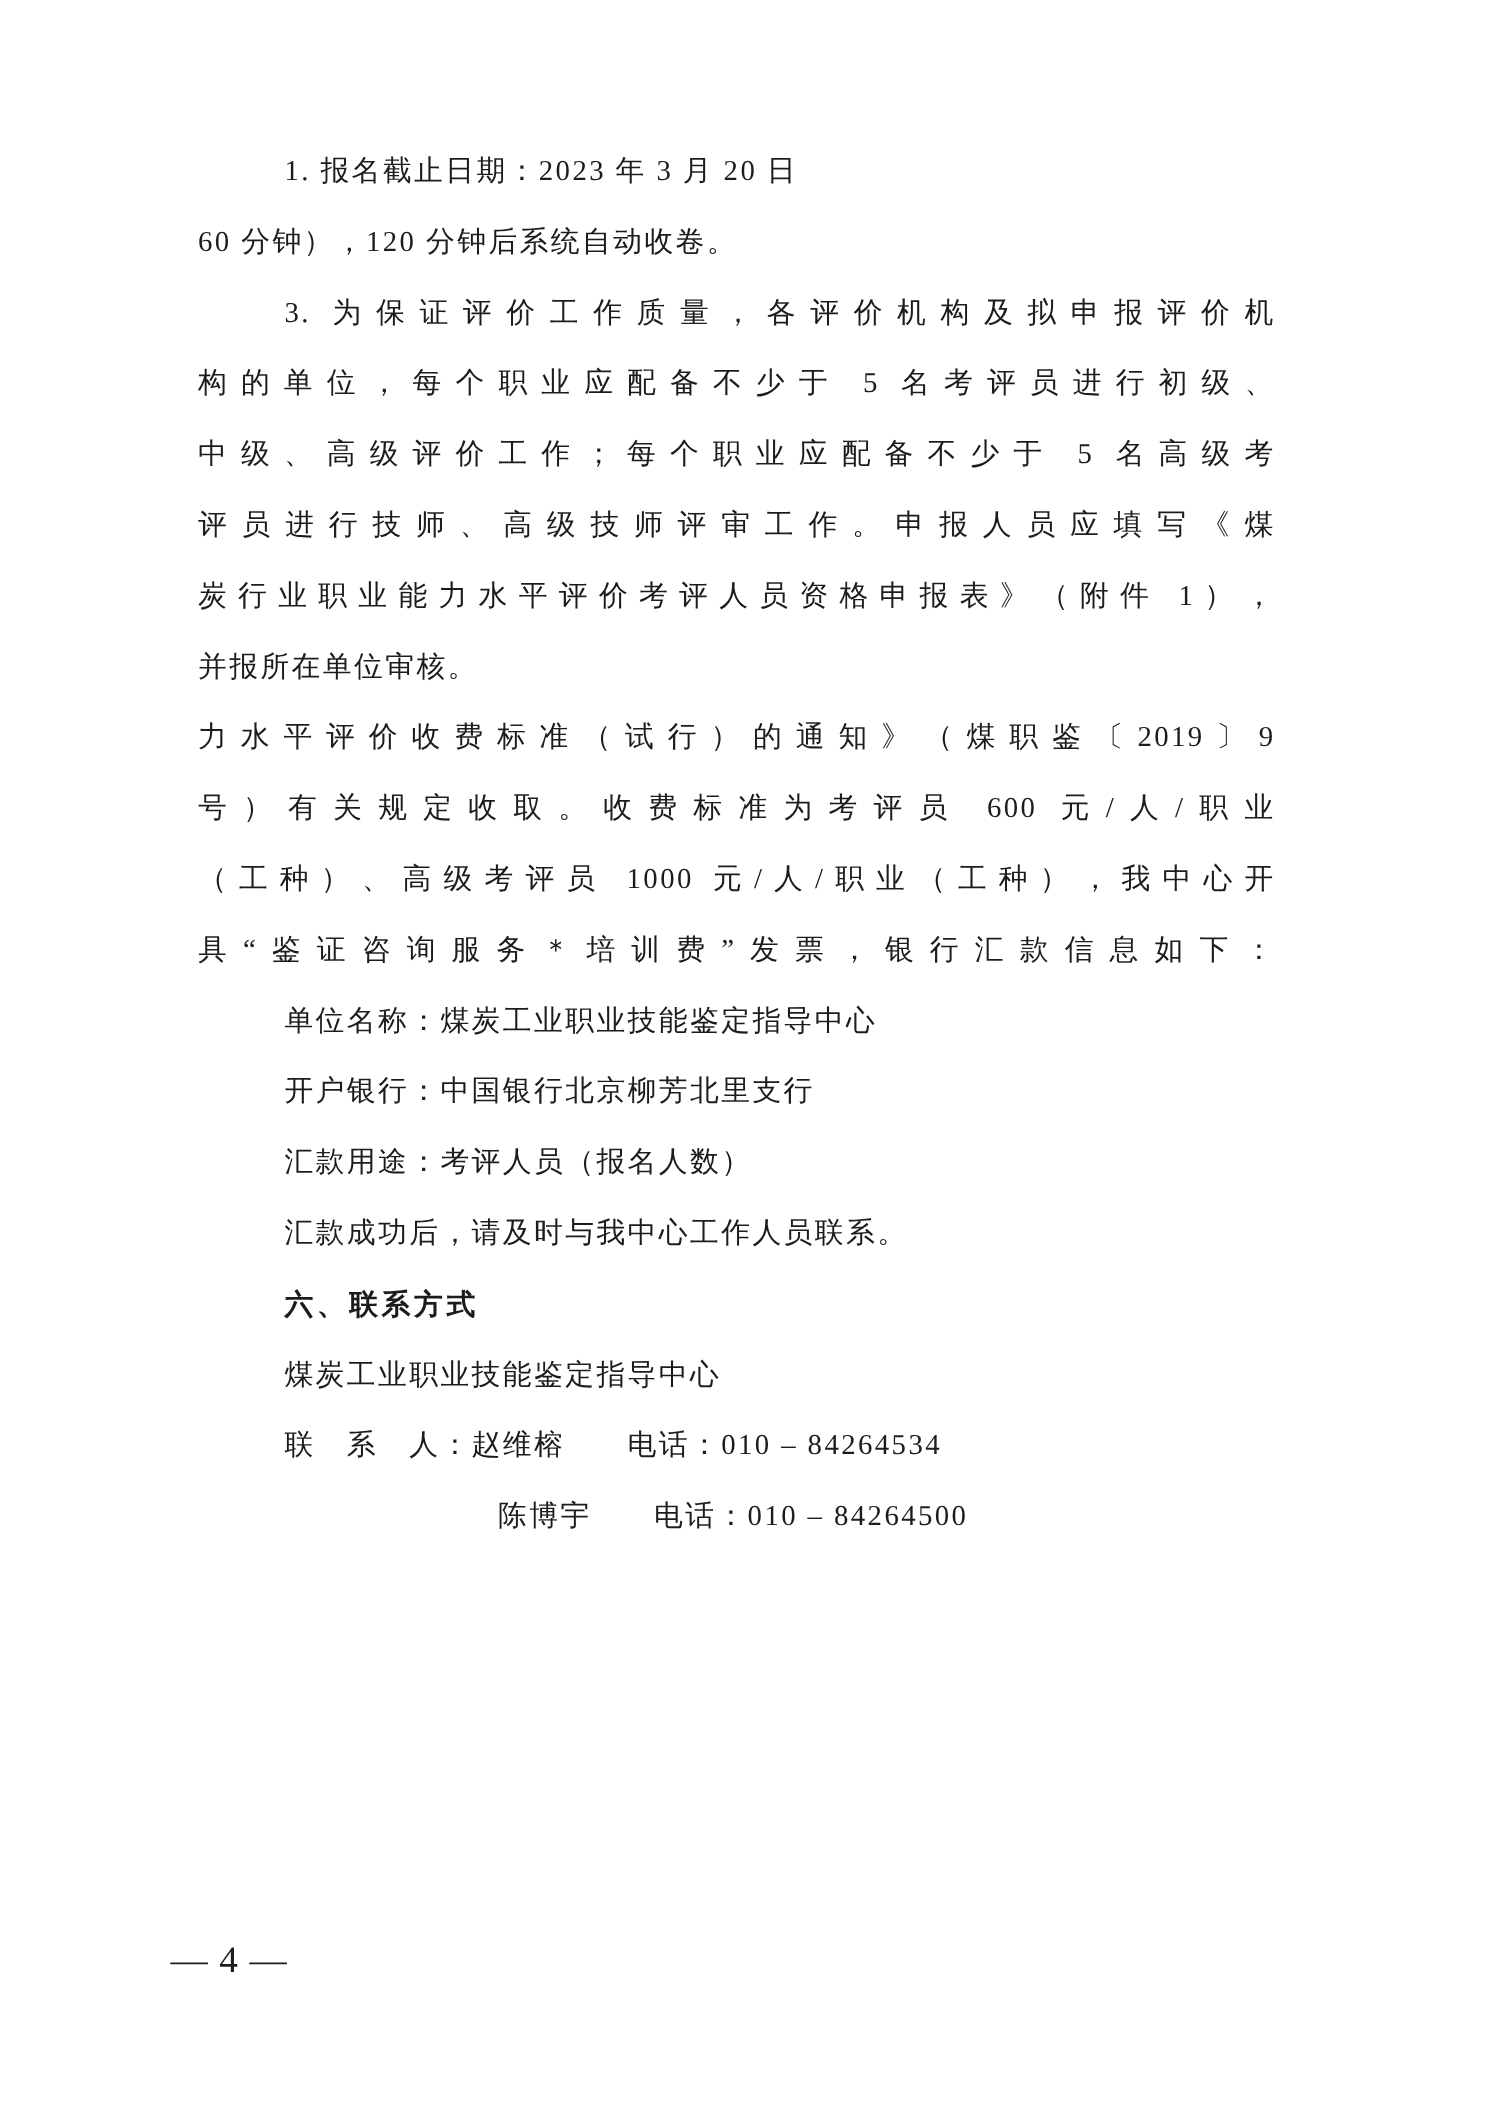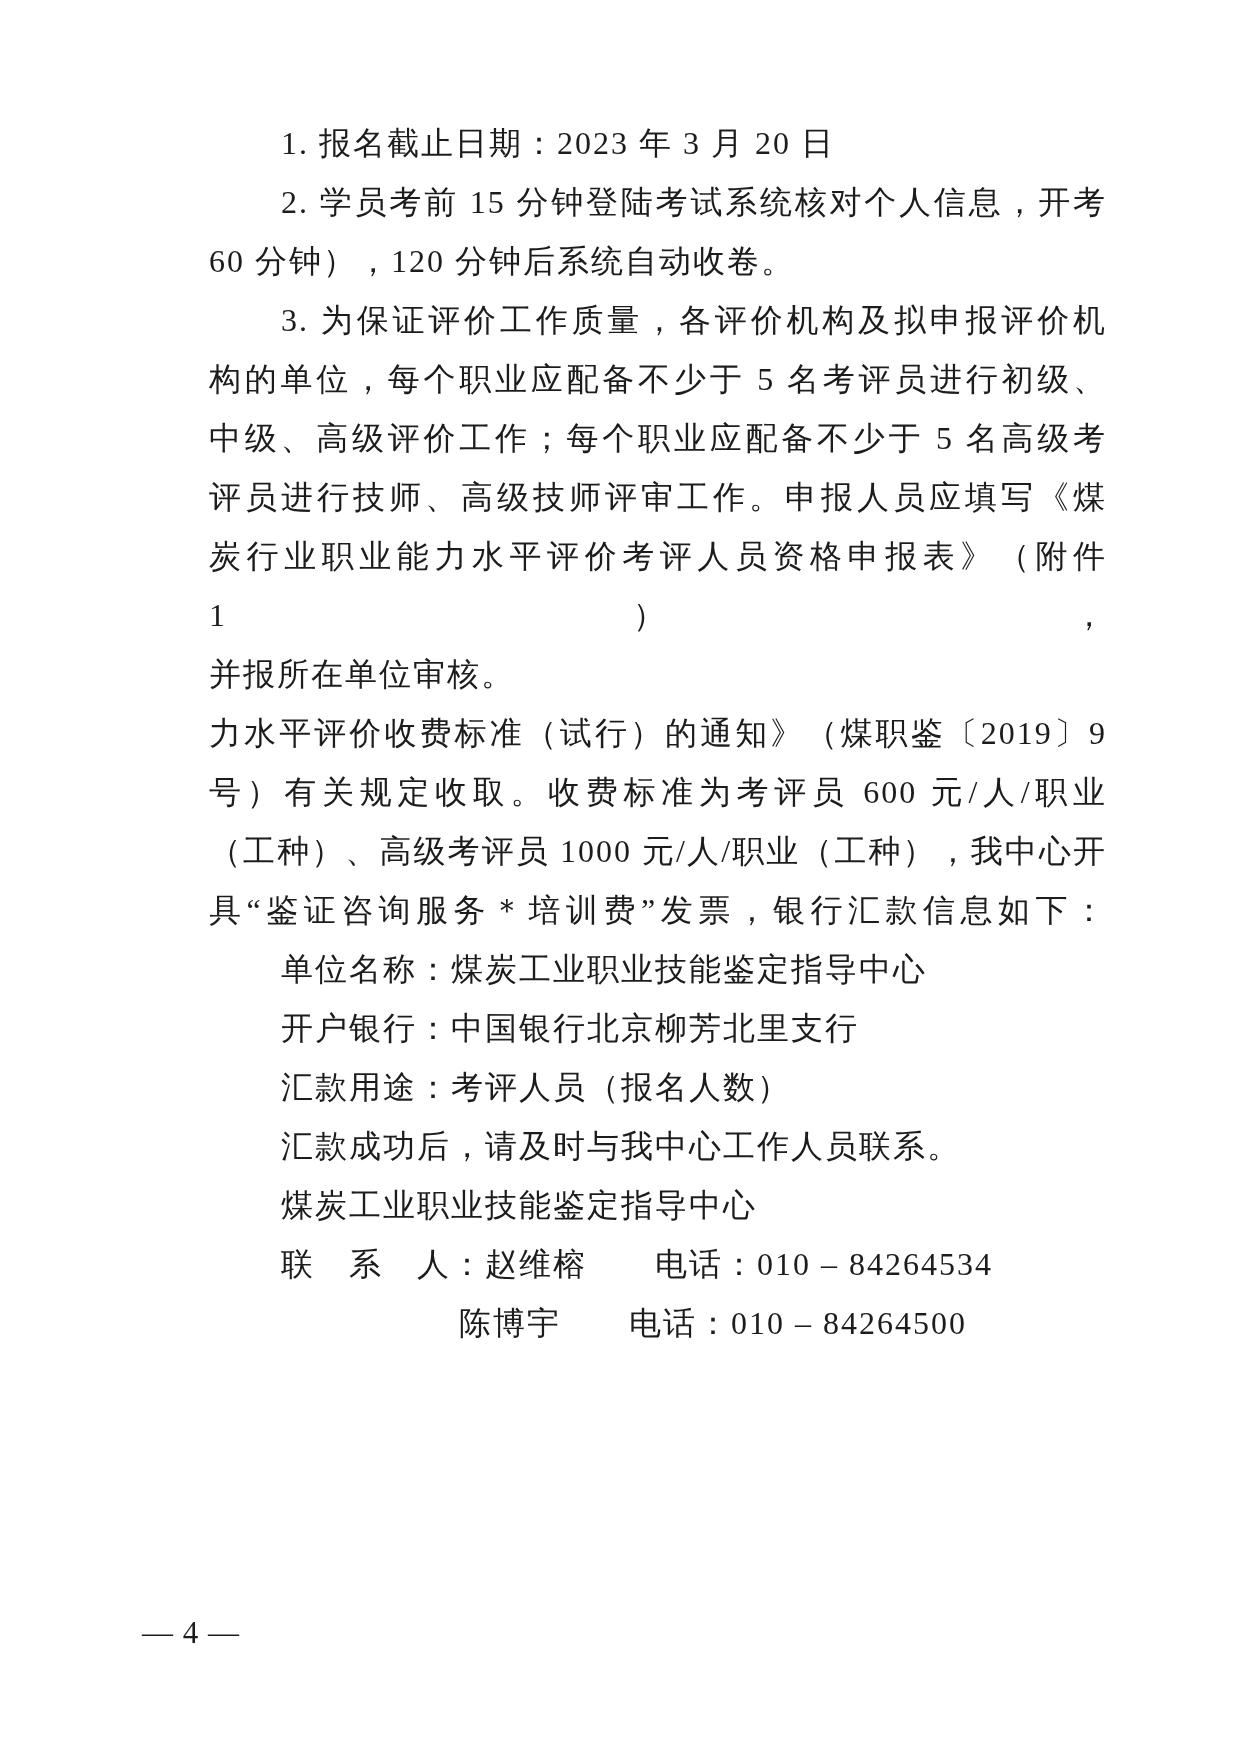--- a/index.html
+++ b/index.html
@@ -14,24 +14,23 @@
     background: #ffffff;
     overflow: hidden;
     font-family: "Liberation Serif", "DejaVu Serif", serif;
     color: #1c1c1c;
   }
   .doc {
     position: absolute;
     left: 165px;
     top: 114px;
     width: 898px;
-    font-size: 32px;
+    font-size: 24px;
     line-height: 59px;
     letter-spacing: 2px;
-    margin-left: 44px;
   }
   .line {
     white-space: pre-wrap;
     min-height: 59px;
   }
   .indent {
     text-indent: 72px;
   }
   .indent-deep {
     text-indent: 250px;
@@ -56,34 +55,34 @@
     font-family: "Liberation Serif", "DejaVu Serif", serif;
     color: #1c1c1c;
   }
 </style>
 </head>
 <body>
 
 <div class="page">
   <div class="doc">
     <div class="line indent">1. 报名截止日期：2023 年 3 月 20 日</div>
-    <div class="line indent justify">2. 学员考前 15 分钟登陆考试系统核对个人信息，开考</div>
     <div class="line">60 分钟），120 分钟后系统自动收卷。</div>
     <div class="line indent justify">3. 为保证评价工作质量，各评价机构及拟申报评价机</div>
     <div class="line justify">构的单位，每个职业应配备不少于 5 名考评员进行初级、</div>
     <div class="line justify">中级、高级评价工作；每个职业应配备不少于 5 名高级考</div>
     <div class="line justify">评员进行技师、高级技师评审工作。申报人员应填写《煤</div>
     <div class="line justify">炭行业职业能力水平评价考评人员资格申报表》（附件 1），</div>
     <div class="line">并报所在单位审核。</div>
     <div class="line justify">力水平评价收费标准（试行）的通知》（煤职鉴〔2019〕9</div>
     <div class="line justify">号）有关规定收取。收费标准为考评员 600 元/人/职业</div>
     <div class="line justify">（工种）、高级考评员 1000 元/人/职业（工种），我中心开</div>
     <div class="line justify">具“鉴证咨询服务＊培训费”发票，银行汇款信息如下：</div>
     <div class="line indent">单位名称：煤炭工业职业技能鉴定指导中心</div>
     <div class="line indent">开户银行：中国银行北京柳芳北里支行</div>
     <div class="line indent">汇款用途：考评人员（报名人数）</div>
     <div class="line indent">汇款成功后，请及时与我中心工作人员联系。</div>
+    <div class="line indent heading">六、联系方式</div>
     <div class="line indent">煤炭工业职业技能鉴定指导中心</div>
     <div class="line indent">联　系　人：赵维榕　　电话：010 – 84264534</div>
     <div class="line indent-deep">陈博宇　　电话：010 – 84264500</div>
   </div>
   <div class="footer">— 4 —</div>
 </div>
 
 </body></html>

